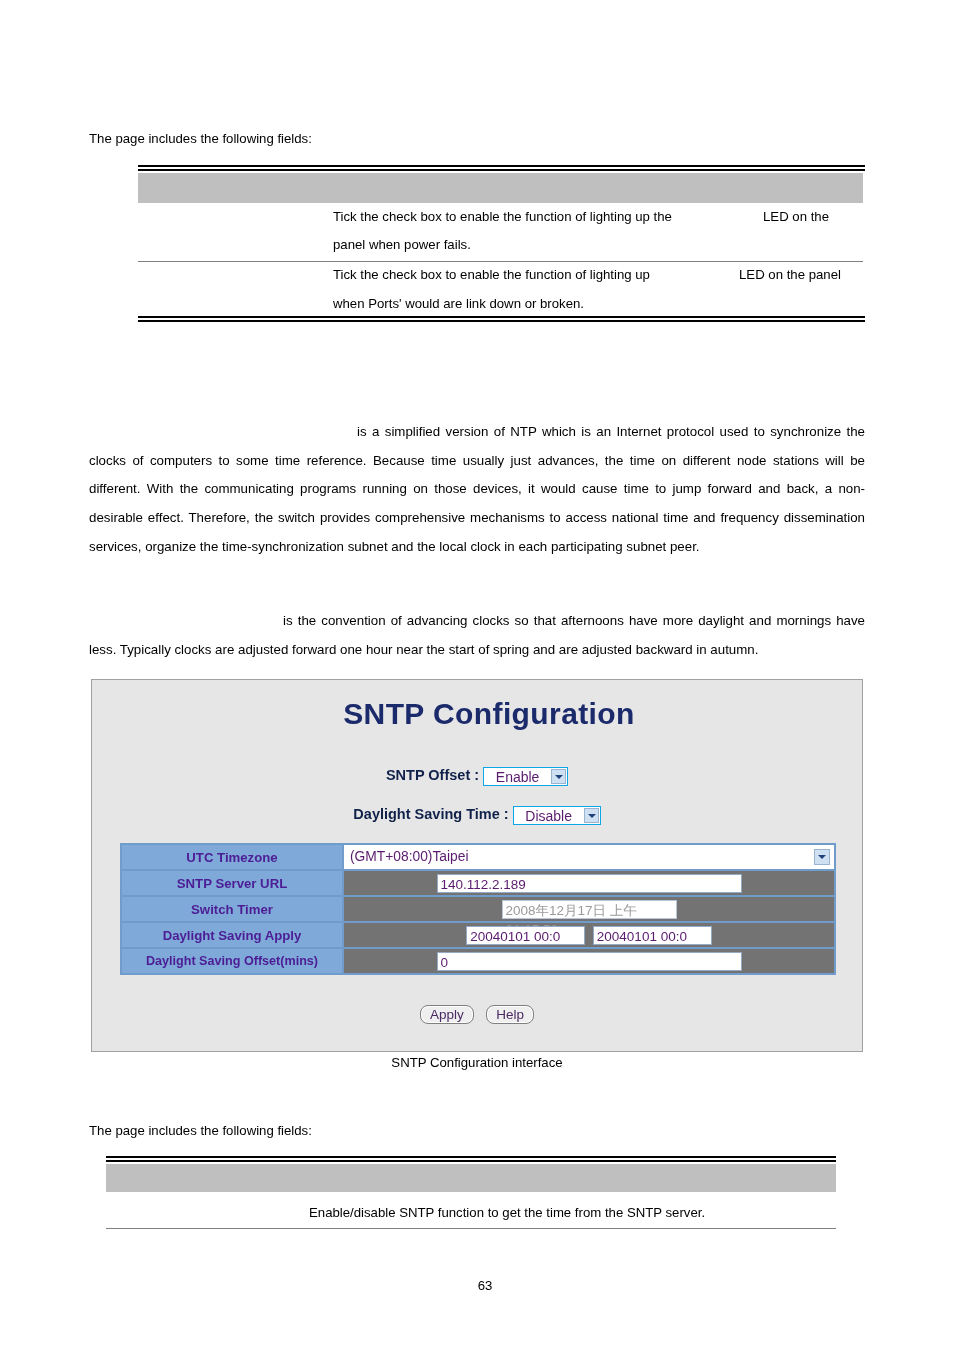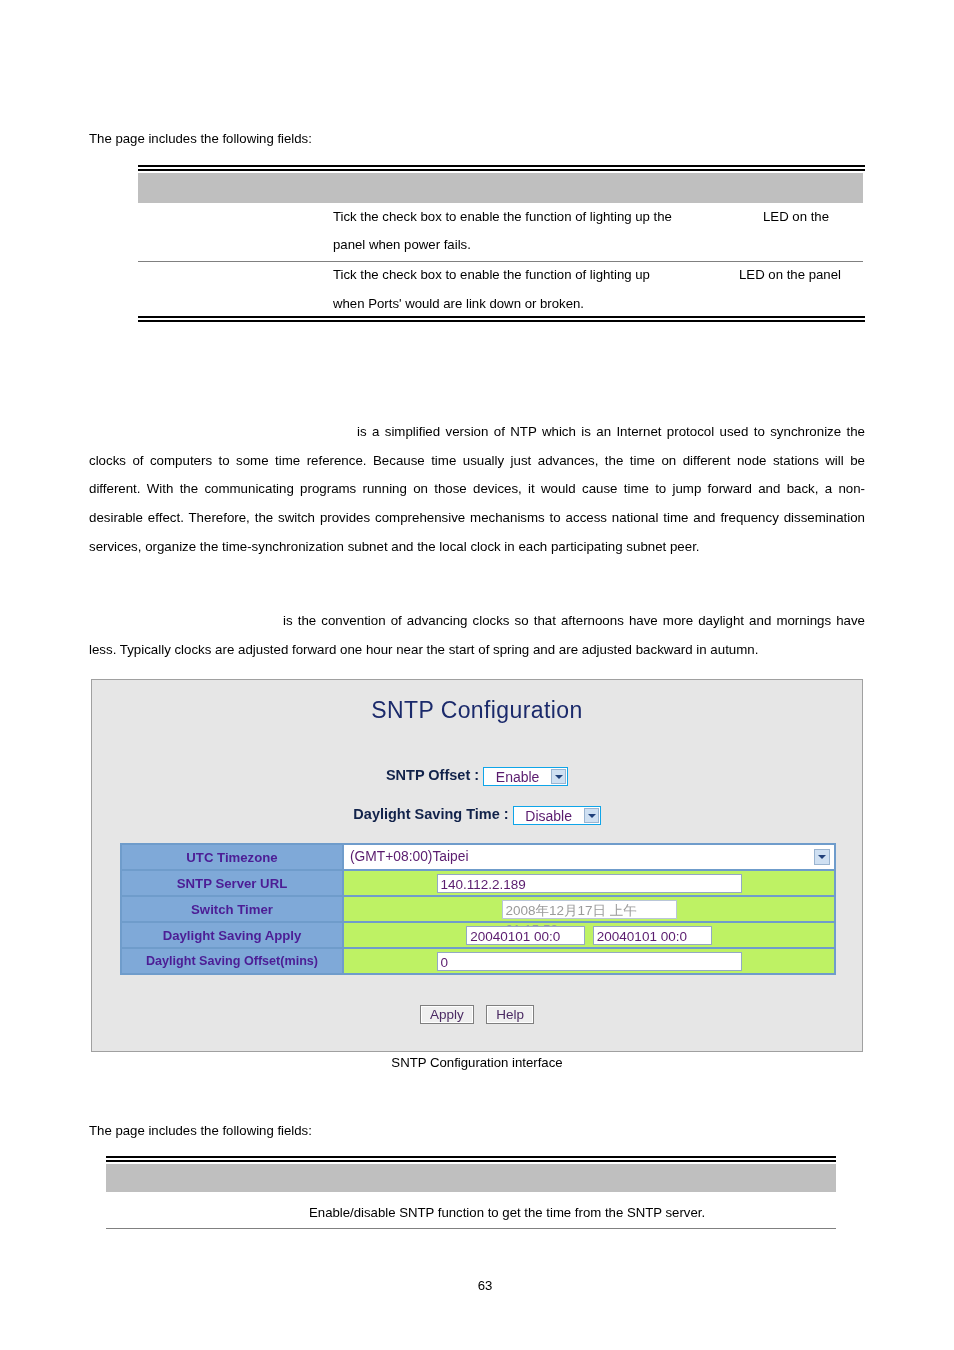--- a/index.html
+++ b/index.html
@@ -72,25 +72,25 @@
     top: 679px;
     width: 772px;
     height: 373px;
     background: #e6e6e6;
     border: 1px solid #a0a0a0;
     box-sizing: border-box;
   }
   #sntp-title {
     position: absolute;
     top: 17px;
-    left: 0;
+    left: 12px;
     width: 100%;
     text-align: center;
-    font-size: 23px;
-    font-weight: normal;
+    font-size: 30px;
+    font-weight: bold;
     color: #1b2a6b;
     letter-spacing: 0.4px;
   }
   .sntp-row-line {
     position: absolute;
     width: 100%;
     text-align: center;
     font-size: 14.5px;
     font-weight: bold;
     color: #11224a;
@@ -151,21 +151,21 @@
   }
   #sntp-table td.lbl {
     width: 222px;
     background: #7fa9d8;
     color: #4c1d95;
     font-weight: bold;
     text-align: center;
     white-space: nowrap;
   }
   #sntp-table td.val {
-    background: #bef264;
+    background: #737373;
     text-align: center;
   }
   .txt-input {
     display: inline-block;
     border: 1px solid #93a9c4;
     background: #ffffff;
     height: 19px;
     line-height: 19px;
     font-size: 13.5px;
     color: #5a1b6e;
@@ -210,21 +210,21 @@
     text-align: center;
   }
   .btn {
     display: inline-block;
     border: 1px solid #7f7f7f;
     background: #efefef;
     padding: 1px 9px;
     margin: 0 4px;
     font-size: 13.5px;
     color: #4b2a63;
-    border-radius: 0;
+    border-radius: 8px;
     box-shadow: inset 0 0 0 1px #ffffff;
   }
 
   #fig-caption {
     position: absolute;
     left: 0;
     top: 1055px;
     width: 954px;
     text-align: center;
     font-size: 13.2px;

